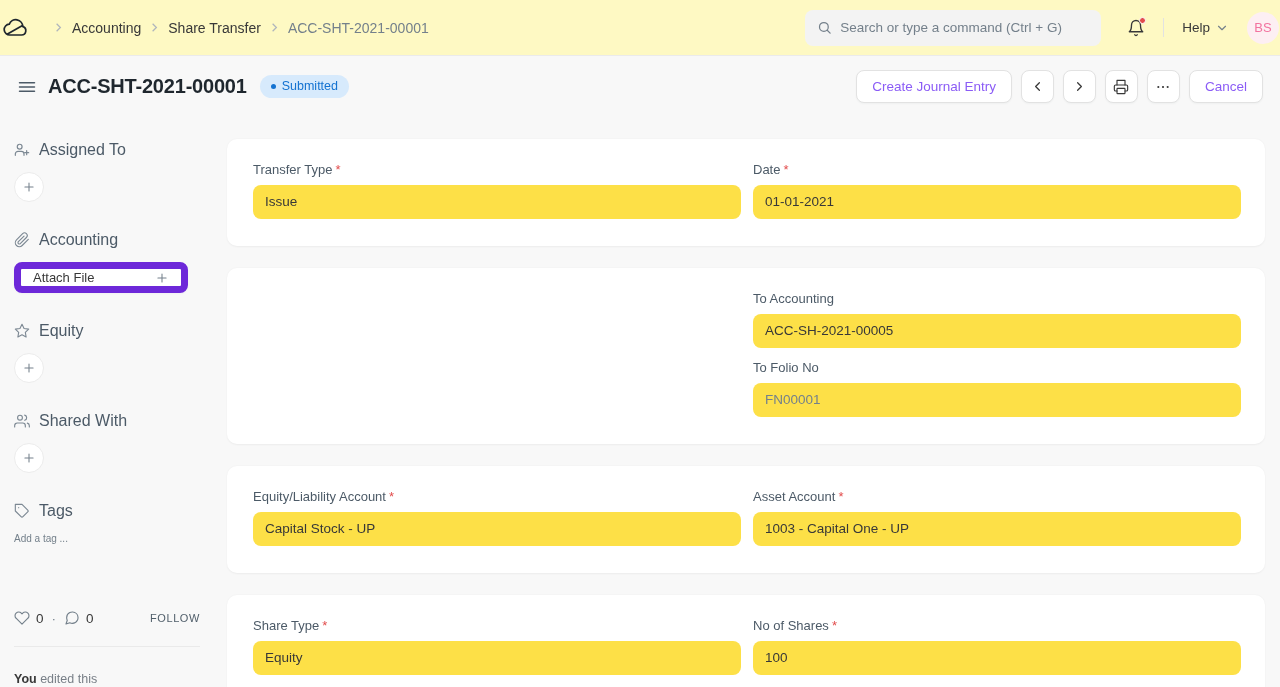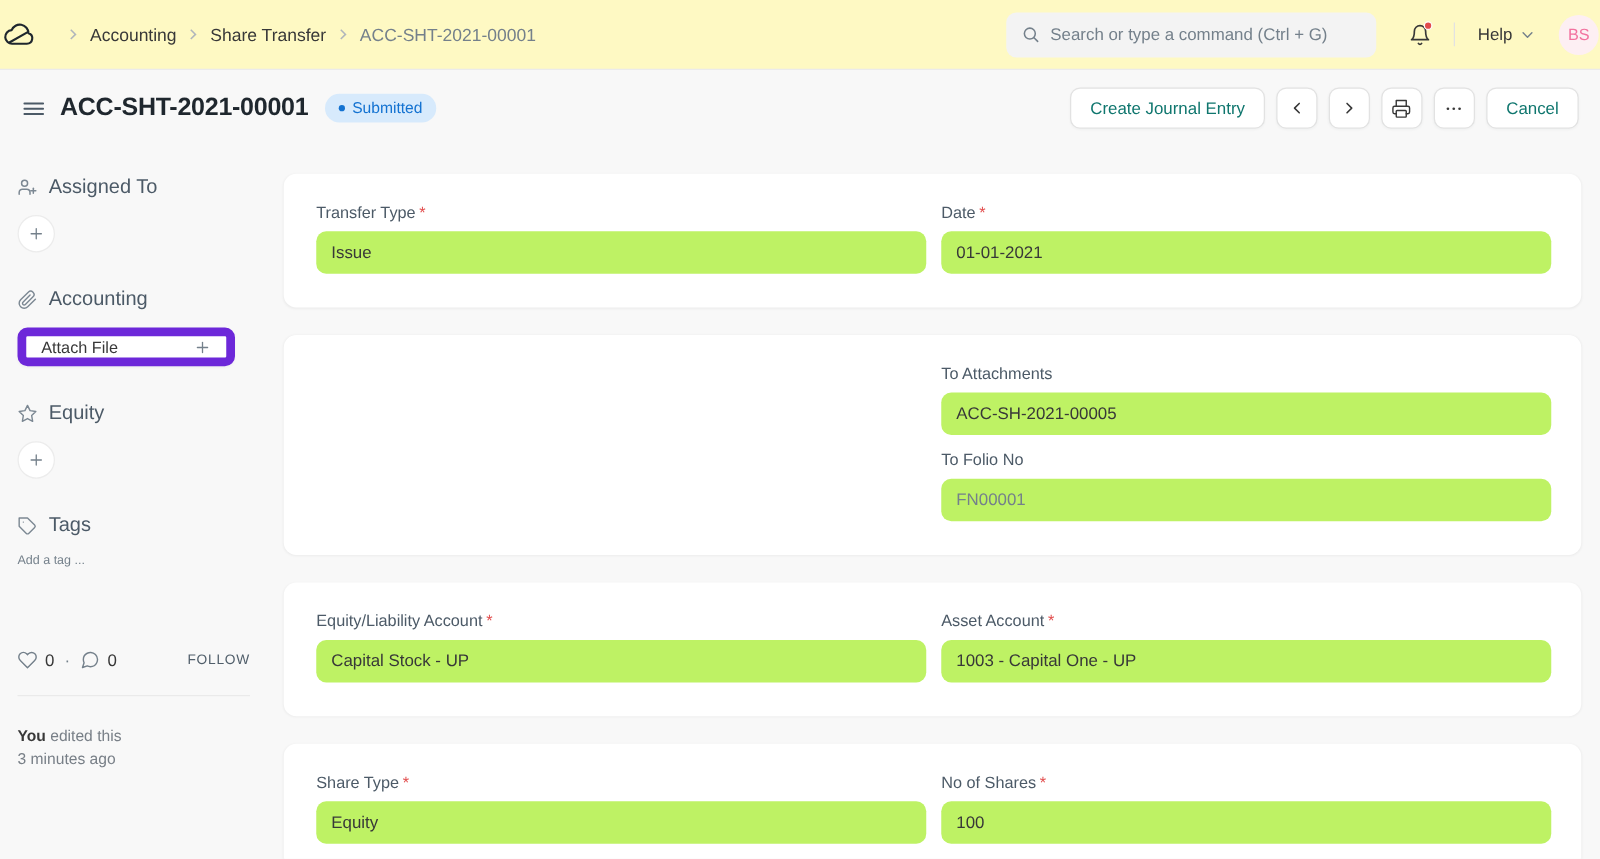--- a/index.html
+++ b/index.html
@@ -54,21 +54,21 @@
   .page-title { font-size:20px; font-weight:700; color:#1f272e; letter-spacing:-0.2px; }
   .status-badge {
     display:inline-flex; align-items:center; gap:6px; margin-left:13px;
     font-size:12.5px; padding:4px 11px 5px; border-radius:99px;
   }
   .status-badge .dot { width:5px; height:5px; border-radius:50%; background:currentColor; }
   .header-actions { margin-left:auto; display:flex; align-items:center; gap:9px; }
   .btn {
     display:inline-flex; align-items:center; justify-content:center;
     height:33px; padding:0 15px; background:#fff; border:1px solid #e2e2e2;
-    border-radius:8px; font-family:inherit; font-size:13.5px; color:#0f766e;
+    border-radius:8px; font-family:inherit; font-size:13.5px; color:#8b5cf6;
     cursor:pointer; box-shadow:0 1px 2px rgba(25,39,52,0.04); white-space:nowrap;
   }
   .btn-icon { width:33px; padding:0; color:#383838; }
 
   
   .content { display:flex; padding:22px 15px 0 14px; align-items:flex-start; }
 
   
   .sidebar { width:186px; flex-shrink:0; padding-top:2px; }
   .side-heading {
@@ -106,21 +106,21 @@
   
   .main { flex:1; margin-left:27px; }
   .card {
     background:#fff; border-radius:10px; margin-bottom:22px;
     padding:23px 24px 27px 26px; box-shadow:0 0.5px 2px rgba(0,0,0,0.05);
   }
   .field-grid { display:grid; grid-template-columns:1fr 1fr; column-gap:32px; row-gap:22px;gap:12px; }
   .field-label { display:block; font-size:13px; color:#4c5a67; margin-bottom:8px; }
   .req { margin-left:3px; }
   .control {
-    height:34px; background:#bef264; border-radius:8px; padding:0 12px;
+    height:34px; background:#fde047; border-radius:8px; padding:0 12px;
     font-size:13.5px; line-height:34px; color:#383838; cursor:text;
     overflow:hidden; white-space:nowrap;
   }
   .control.muted { color:#74808b; }
 </style>
 </head>
 <body>
 
 <div class="navbar">
   <span class="logo">
@@ -260,20 +260,37 @@
         <span>Equity</span>
       </div>
       <div class="circle-plus">
         <svg width="14" height="14" viewBox="0 0 24 24" fill="none" stroke="currentColor" stroke-width="1.8" stroke-linecap="round">
             <line x1="12" y1="5" x2="12" y2="19"></line>
             <line x1="5" y1="12" x2="19" y2="12"></line>
           </svg>
       </div>
     </div>
 
+    <div class="side-section">
+      <div class="side-heading">
+        <svg width="16" height="16" viewBox="0 0 24 24" fill="none" stroke="currentColor" stroke-width="1.7" stroke-linecap="round" stroke-linejoin="round">
+          <path d="M17 21v-2a4 4 0 0 0-4-4H5a4 4 0 0 0-4 4v2"></path>
+            <circle cx="9" cy="7" r="3.6"></circle>
+            <path d="M23 21v-2a4 4 0 0 0-3-3.87"></path>
+            <path d="M16 3.13a4 4 0 0 1 0 7.75"></path>
+        </svg>
+        <span>Shared With</span>
+      </div>
+      <div class="circle-plus">
+        <svg width="14" height="14" viewBox="0 0 24 24" fill="none" stroke="currentColor" stroke-width="1.8" stroke-linecap="round">
+            <line x1="12" y1="5" x2="12" y2="19"></line>
+            <line x1="5" y1="12" x2="19" y2="12"></line>
+          </svg>
+      </div>
+    </div>
 
     <div class="side-section">
       <div class="side-heading">
         <svg width="16" height="16" viewBox="0 0 24 24" fill="none" stroke="currentColor" stroke-width="1.7" stroke-linecap="round" stroke-linejoin="round">
           <path d="M20.59 13.41l-7.17 7.17a2 2 0 0 1-2.83 0L2 12V2h10l8.59 8.59a2 2 0 0 1 0 2.82z"></path>
             <line x1="7" y1="7" x2="7.01" y2="7"></line>
         </svg>
         <span>Tags</span>
       </div>
       <div class="add-tag">Add a tag ...</div>
@@ -318,21 +335,21 @@
           </span>
           <div class="control">01-01-2021</div>
         </div>
       </div>
     </div>
 
     <div class="card">
       <div class="field-grid">
         <div></div>
         <div>
-          <span class="field-label">To Attachments</span>
+          <span class="field-label">To Accounting</span>
           <div class="control">ACC-SH-2021-00005</div>
         </div>
         <div></div>
         <div>
           <span class="field-label">To Folio No</span>
           <div class="control muted">FN00001</div>
         </div>
       </div>
     </div>
 

